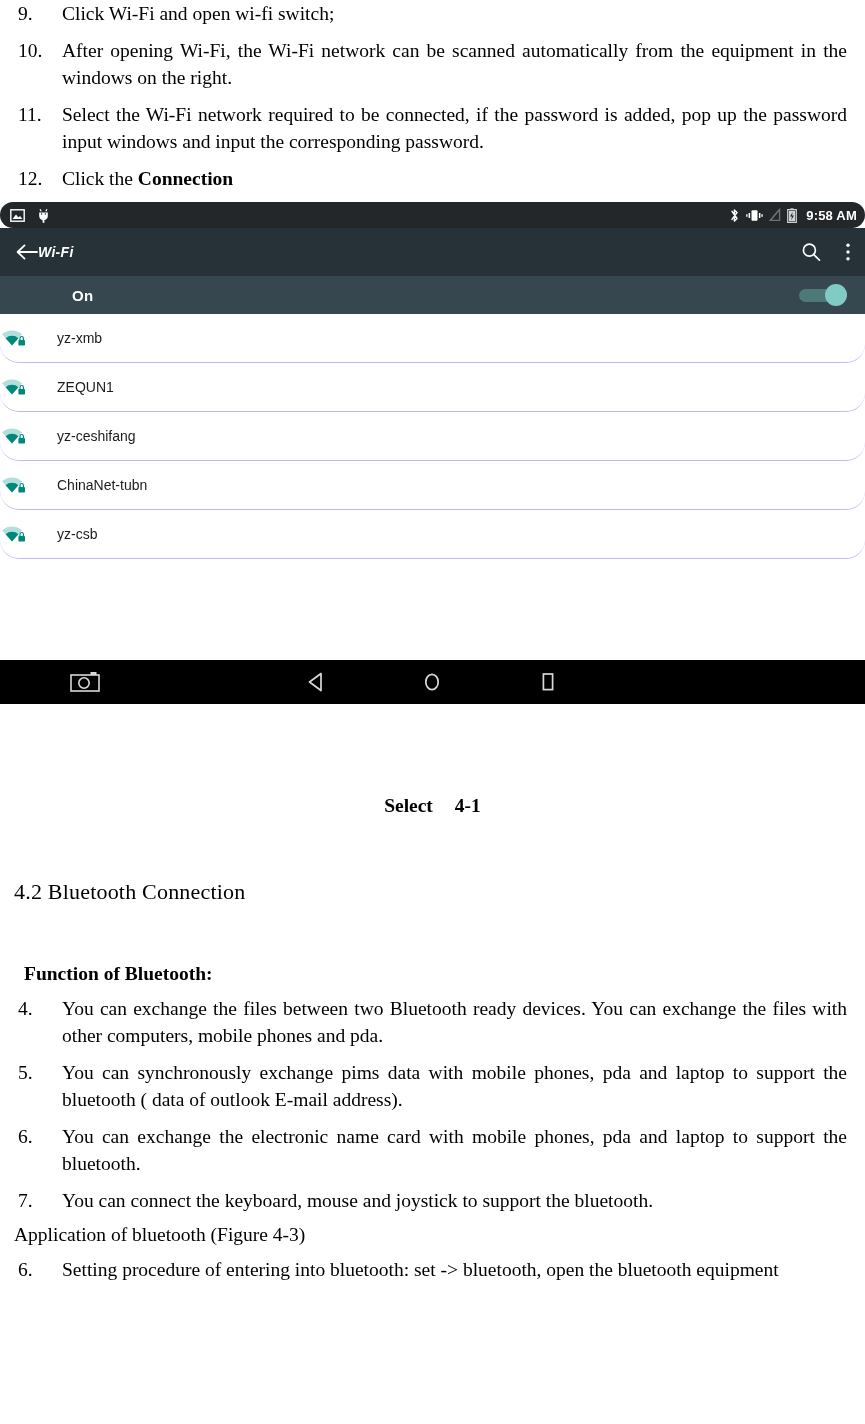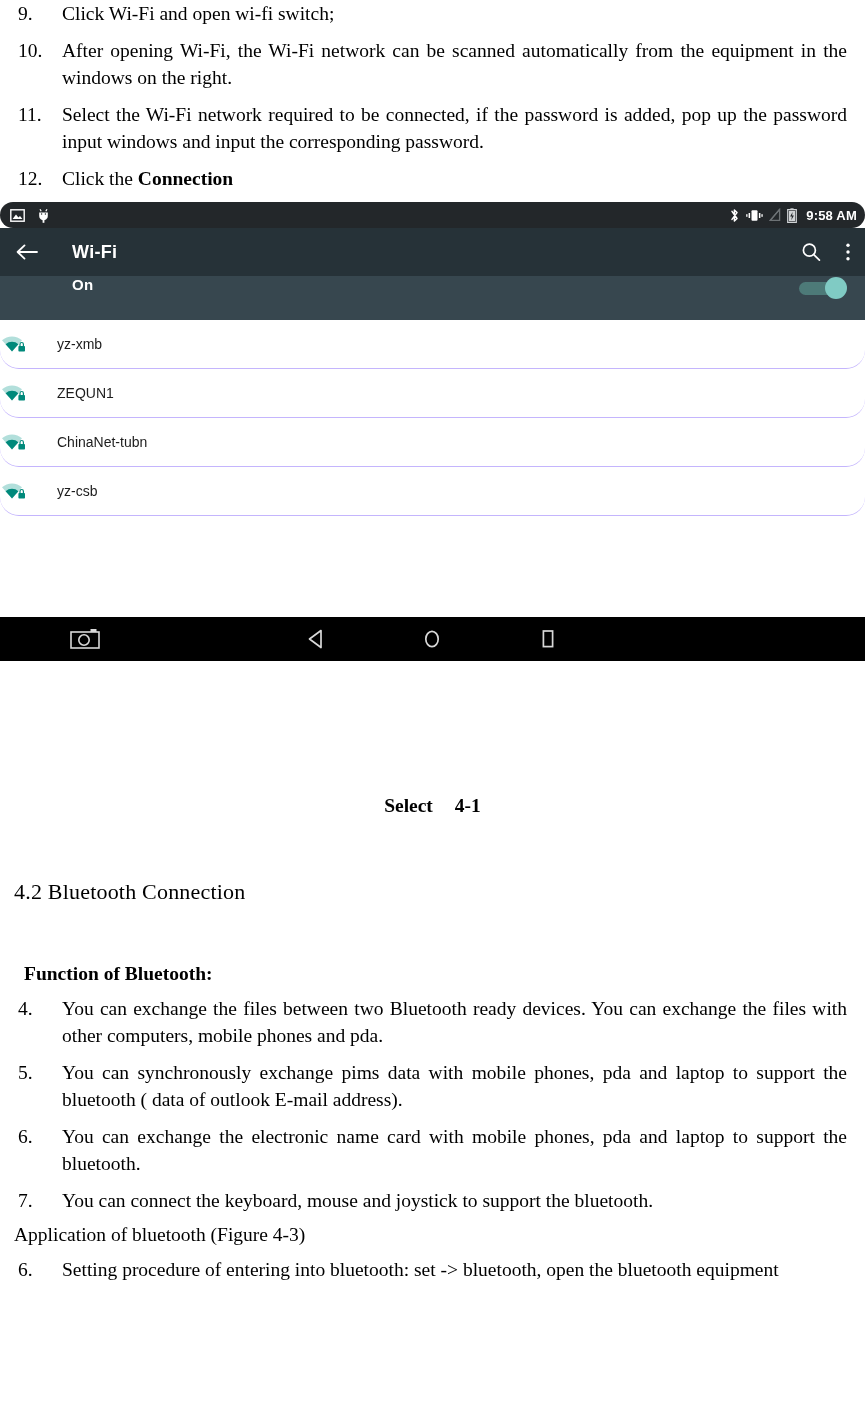--- a/index.html
+++ b/index.html
@@ -75,33 +75,33 @@
 
   .toolbar {
     height: 48px;
     background: #263238;
     display: flex;
     align-items: center;
     padding: 0 14px 0 16px;
   }
   .tb-title {
     color: #ffffff;
-    font-size: 18px;
+    font-size: 14px;
     font-weight: bold;
-    margin-left: 34px;
     letter-spacing: .3px;
+    font-style: italic;
   }
   .tb-spacer { flex: 1 1 auto; }
   .tb-icon { margin-left: 24px; display: inline-flex; align-items: center; cursor: pointer; }
 
   .onrow {
-    height: 44px;
+    height: 38px;
     background: #37474f;
     display: flex;
-    align-items: flex-start;
+    align-items: center;
     padding: 0 18px 0 72px;
   }
   .onrow .lbl {
     color: #ffffff;
     font-size: 15px;
     font-weight: bold;
     letter-spacing: .3px;
   }
   .onrow .sp { flex: 1 1 auto; }
   .switch {
@@ -311,43 +311,54 @@
         <svg width="26" height="20" viewBox="0 0 26 20">
           <path d="M1 6.2 A15 15 0 0 1 21 6.2 L11 17.6 Z" fill="#b2dfdb"></path>
           <path d="M4.6 10.3 A9.5 9.5 0 0 1 17.4 10.3 L11 17.6 Z" fill="#00897b"></path>
           <rect x="17.4" y="12" width="6.6" height="5.6" rx="0.8" fill="#00897b"></rect>
           <path d="M19 12 v-1.8 a1.7 1.7 0 0 1 3.4 0 V12" fill="none" stroke="#00897b" stroke-width="1.2"></path>
         </svg>
       </span>
       <span class="ssid">ZEQUN1</span>
     </div>
 
-
     <div class="netrow">
       <span class="wicon">
         <svg width="26" height="20" viewBox="0 0 26 20">
           <path d="M1 6.2 A15 15 0 0 1 21 6.2 L11 17.6 Z" fill="#b2dfdb"></path>
           <path d="M4.6 10.3 A9.5 9.5 0 0 1 17.4 10.3 L11 17.6 Z" fill="#00897b"></path>
           <rect x="17.4" y="12" width="6.6" height="5.6" rx="0.8" fill="#00897b"></rect>
           <path d="M19 12 v-1.8 a1.7 1.7 0 0 1 3.4 0 V12" fill="none" stroke="#00897b" stroke-width="1.2"></path>
         </svg>
       </span>
-      <span class="ssid">ChinaNet-tubn</span>
-    </div>
-
+      <span class="ssid">yz-ceshifang</span>
+    </div>
 
     <div class="netrow">
       <span class="wicon">
         <svg width="26" height="20" viewBox="0 0 26 20">
           <path d="M1 6.2 A15 15 0 0 1 21 6.2 L11 17.6 Z" fill="#b2dfdb"></path>
           <path d="M4.6 10.3 A9.5 9.5 0 0 1 17.4 10.3 L11 17.6 Z" fill="#00897b"></path>
           <rect x="17.4" y="12" width="6.6" height="5.6" rx="0.8" fill="#00897b"></rect>
           <path d="M19 12 v-1.8 a1.7 1.7 0 0 1 3.4 0 V12" fill="none" stroke="#00897b" stroke-width="1.2"></path>
         </svg>
       </span>
+      <span class="ssid">ChinaNet-tubn</span>
+    </div>
+
+
+    <div class="netrow">
+      <span class="wicon">
+        <svg width="26" height="20" viewBox="0 0 26 20">
+          <path d="M1 6.2 A15 15 0 0 1 21 6.2 L11 17.6 Z" fill="#b2dfdb"></path>
+          <path d="M4.6 10.3 A9.5 9.5 0 0 1 17.4 10.3 L11 17.6 Z" fill="#00897b"></path>
+          <rect x="17.4" y="12" width="6.6" height="5.6" rx="0.8" fill="#00897b"></rect>
+          <path d="M19 12 v-1.8 a1.7 1.7 0 0 1 3.4 0 V12" fill="none" stroke="#00897b" stroke-width="1.2"></path>
+        </svg>
+      </span>
       <span class="ssid">yz-csb</span>
     </div>
 
   </div>
 
   <div class="blankfill" style="height:101px"></div>
 
   <div class="navbar">
     <span class="nav-btn" style="left:70px">
       <svg width="30" height="22" viewBox="0 0 30 22">

